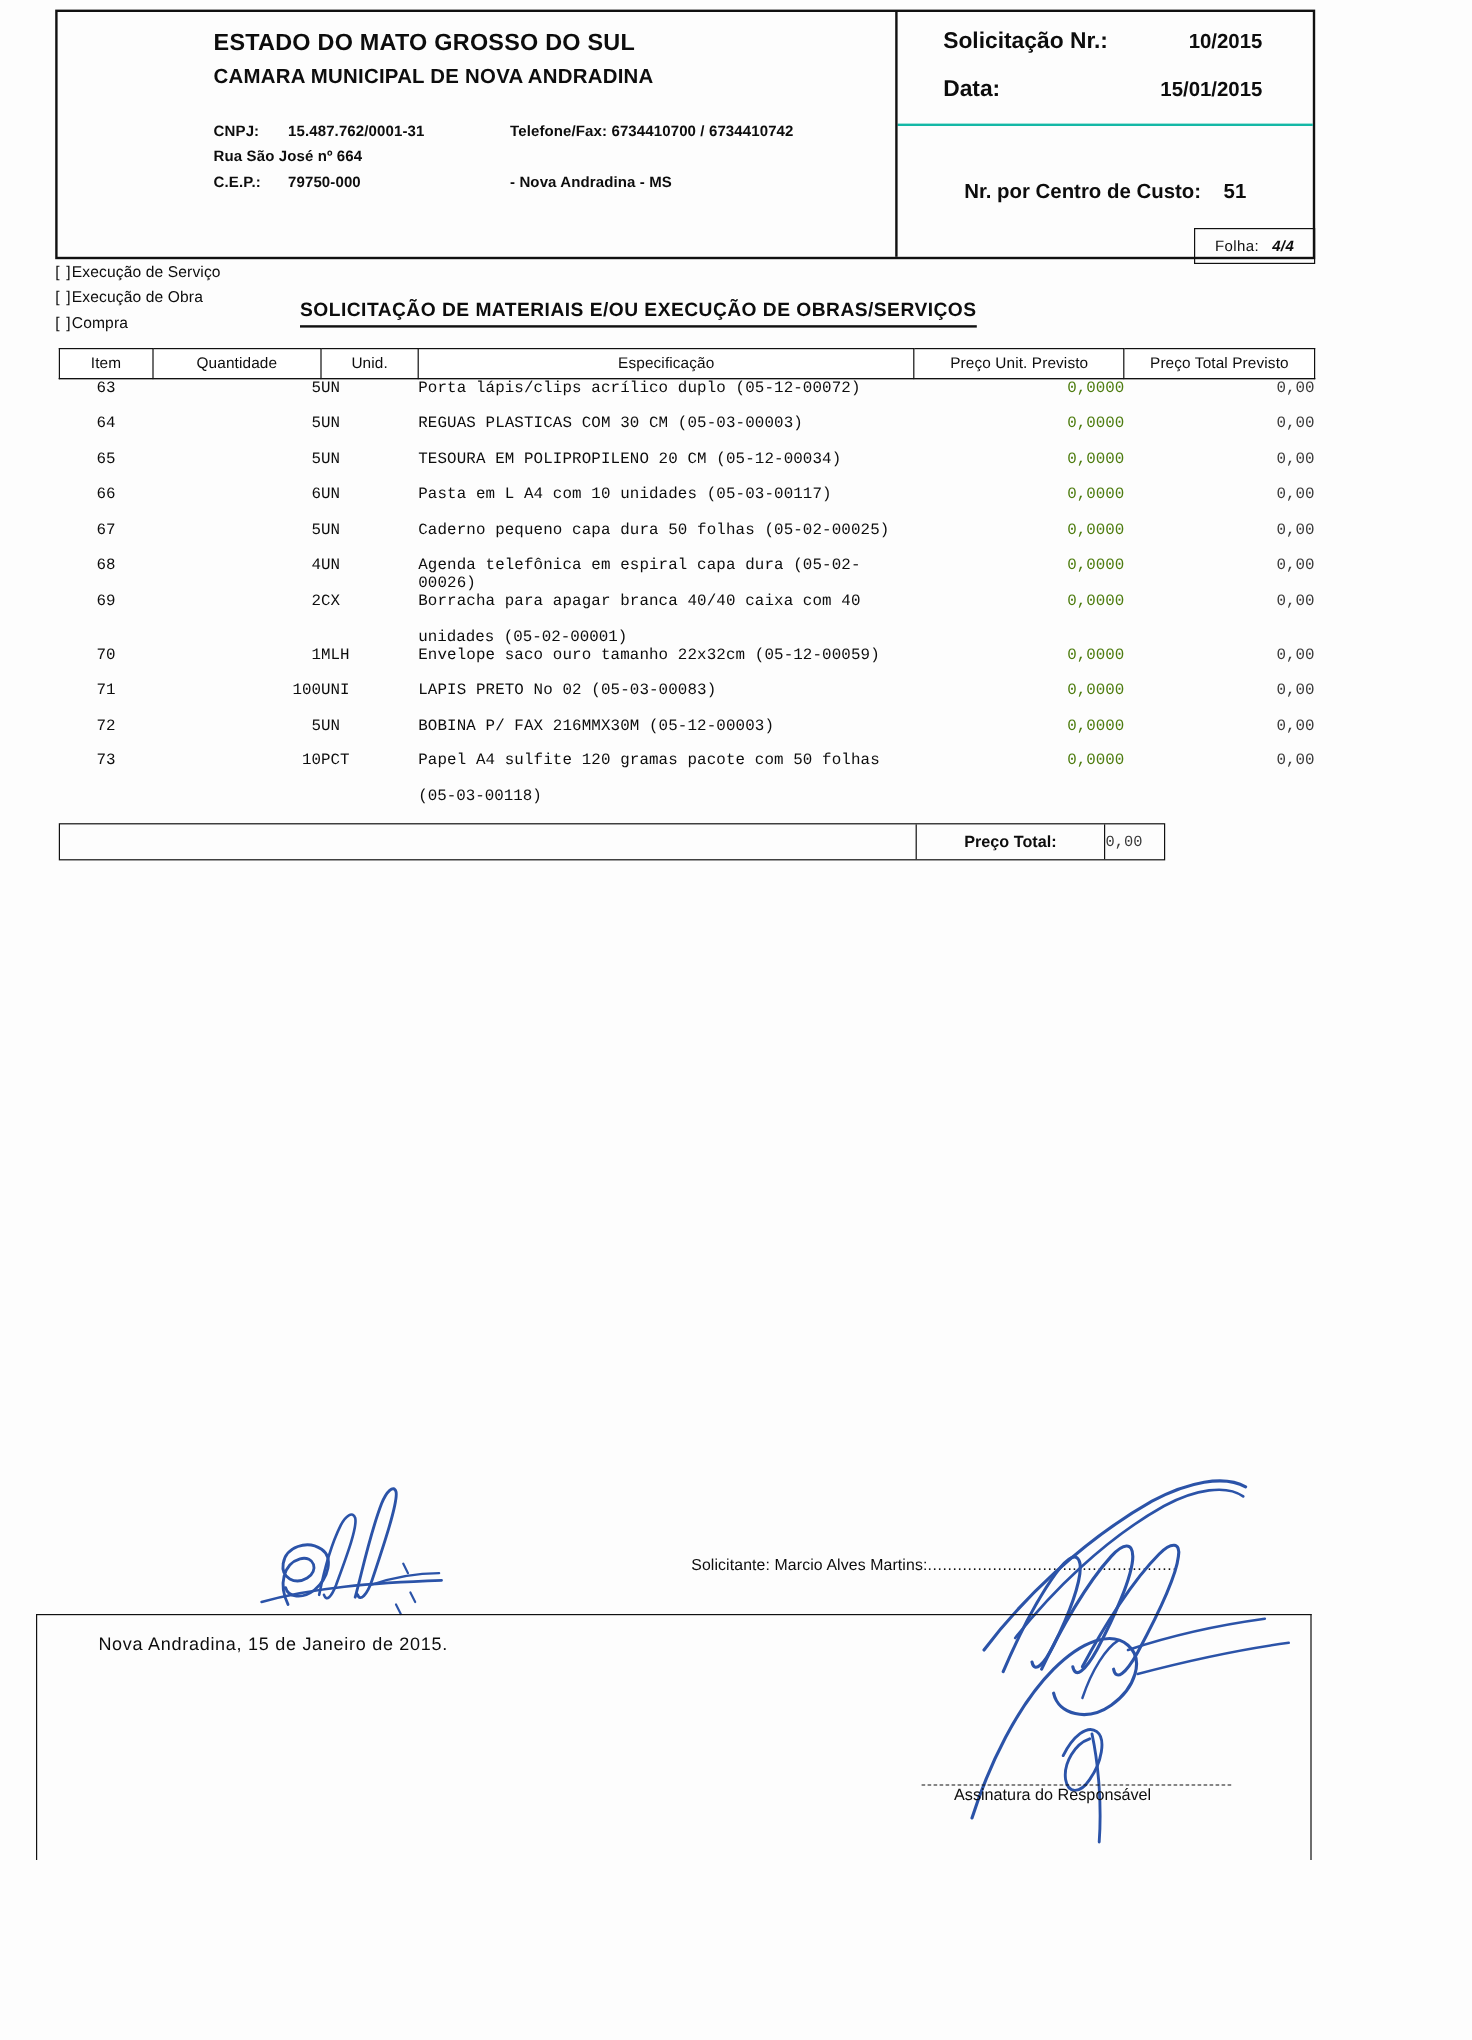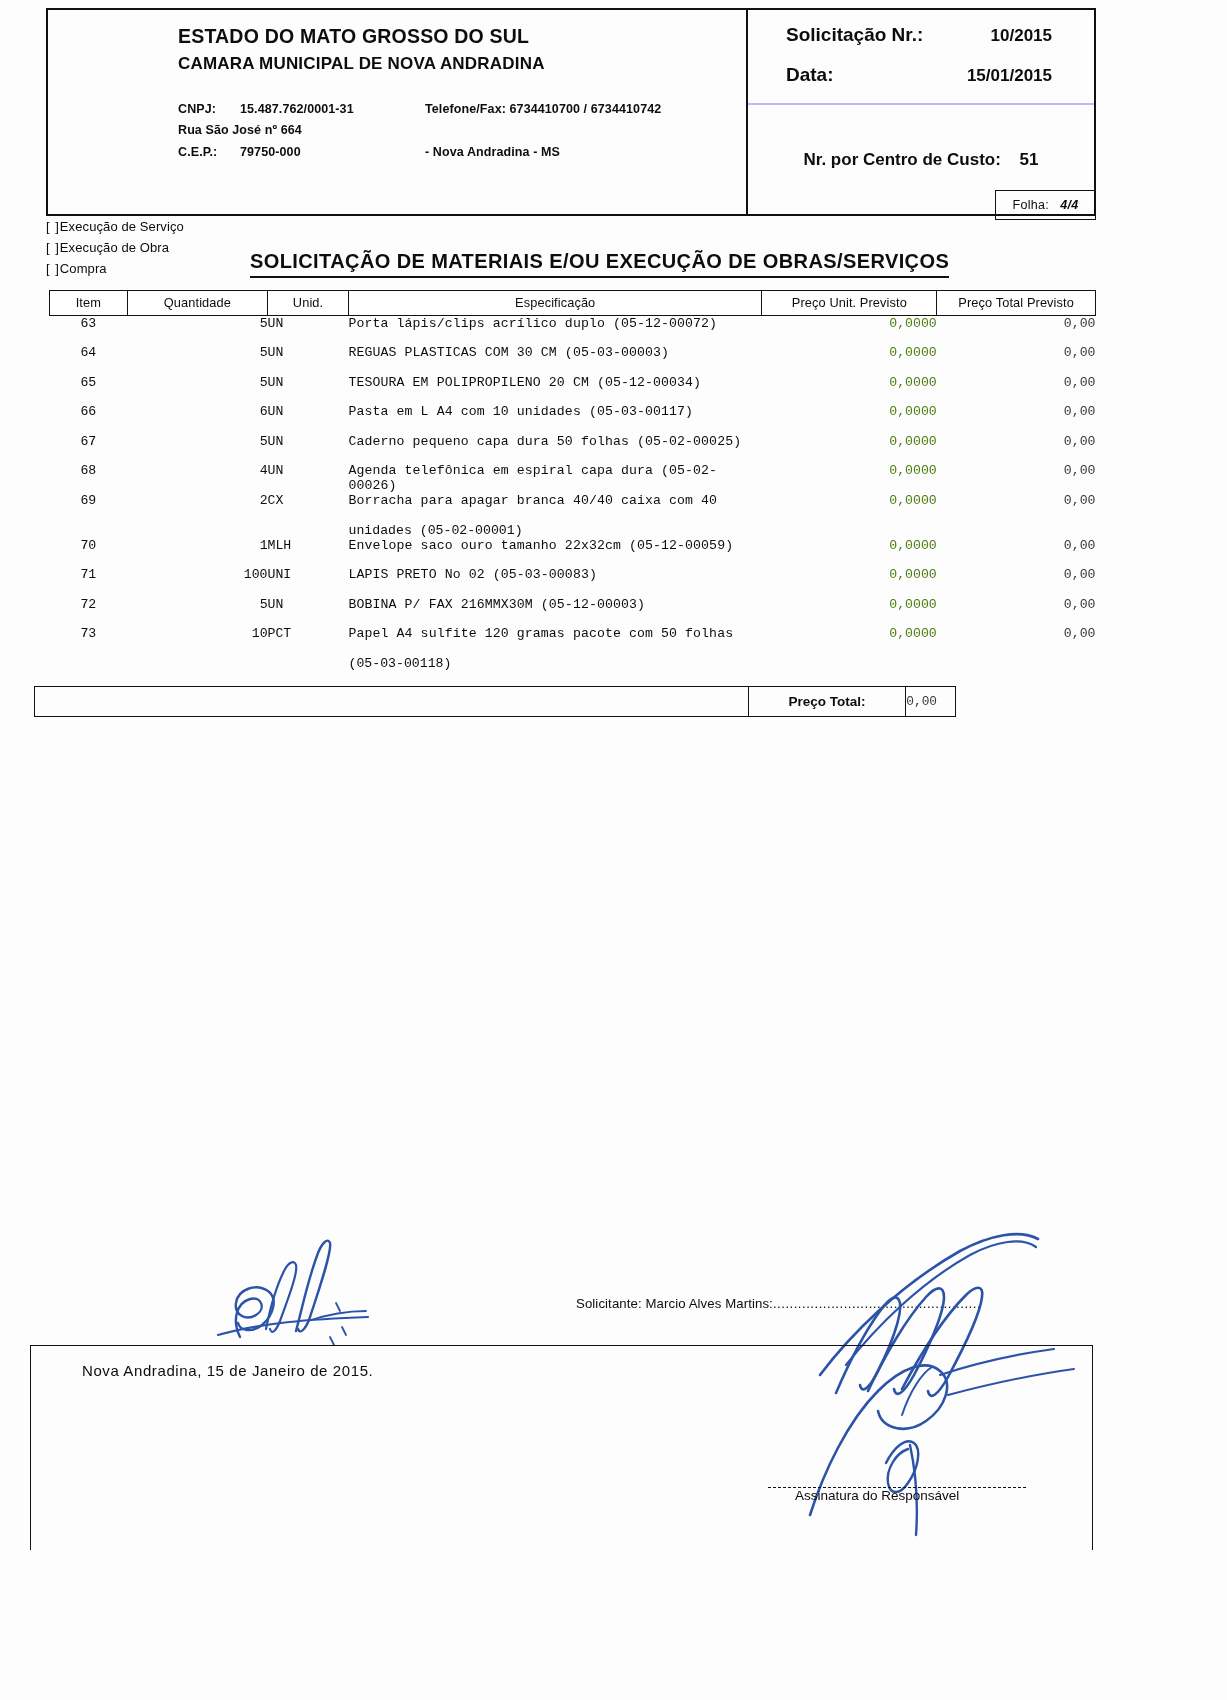--- a/index.html
+++ b/index.html
@@ -68,21 +68,21 @@
   .addr .cnpj-val { width: 185px; }
 
   .hdr-right {
     flex: 1;
     display: flex;
     flex-direction: column;
   }
   .hdr-right .top {
     height: 95px;
     box-sizing: border-box;
-    border-bottom: 2px solid #c4b5fd;
+    border-bottom: 2px solid #14b8a6;
     padding: 14px 0 0 0;
   }
   .kv {
     display: flex;
     align-items: baseline;
     padding: 0 20px 0 38px;
     margin-bottom: 18px;
   }
   .kv .k {
     font-size: 19px;
@@ -135,21 +135,21 @@
     letter-spacing: .1px;
   }
   .chk-row { white-space: nowrap; }
   .chk-box { letter-spacing: 1px; }
 
   
   .doctitle {
     position: absolute;
     left: 250px;
     top: 250px;
-    font-size: 20px;
+    font-size: 16px;
     font-weight: bold;
     letter-spacing: .4px;
     border-bottom: 2.5px solid #111;
     padding-bottom: 3px;
     white-space: nowrap;
   }
 
   
   .tbl {
     position: absolute;
@@ -192,21 +192,21 @@
   .td-pt   { text-align: right; padding: 12px 18px 0 0; font-size: 12.4px; color:#3a3a3a; }
   .cont-line {
     font-family: "Liberation Mono", monospace;
     font-size: 13.2px;
     padding: 4px 0 0 16px;
   }
 
   
   .total {
     position: absolute;
-    left: 34px;
+    left: 49px;
     top: 686px;
     width: 922px;
     height: 31px;
     border: 1.8px solid #111;
     box-sizing: border-box;
     display: flex;
   }
   .total .blank {
     width: 738px;
     border-right: 1.8px solid #111;

